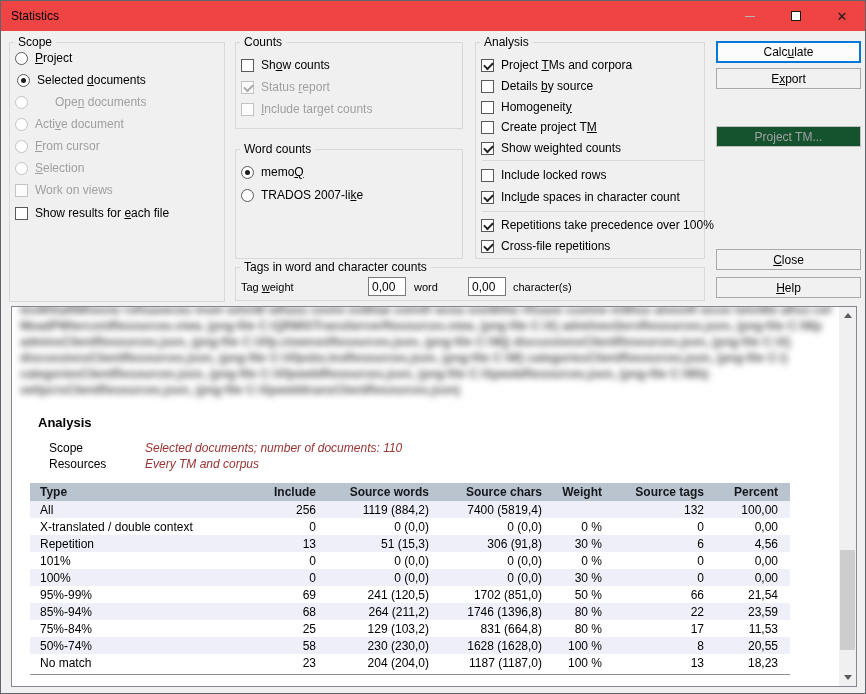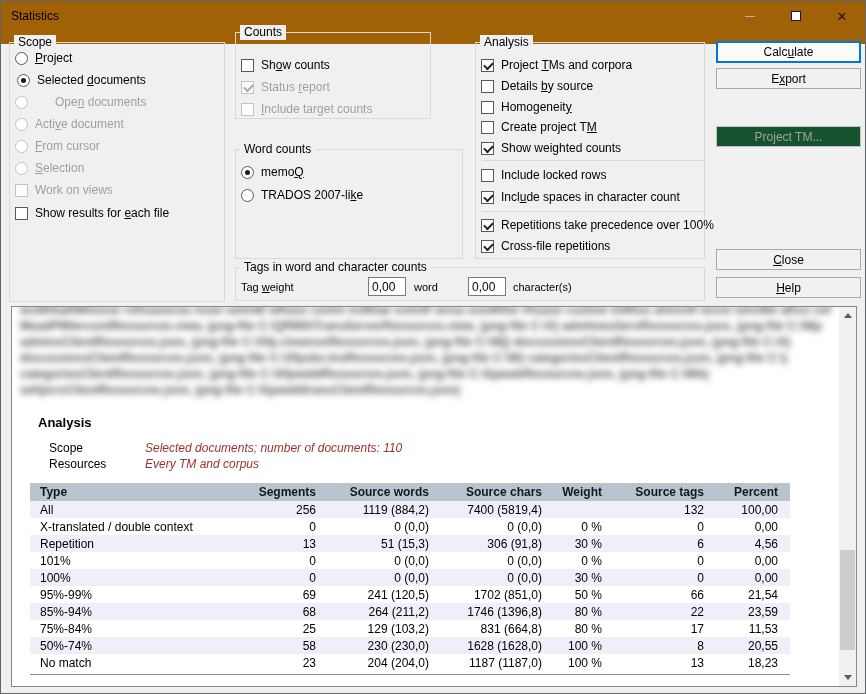--- a/index.html
+++ b/index.html
@@ -3,21 +3,21 @@
 <meta charset="utf-8">
 <style>
   * { margin:0; padding:0; box-sizing:border-box; }
   html,body { width:866px; height:694px; }
   body { font-family:"Liberation Sans", sans-serif; background:#fff; }
   #win { position:relative; width:866px; height:694px; background:#f0f0f0; border:1px solid #60646b; overflow:hidden; }
 
   .topbar { position:absolute; top:0; height:3px; background:#212d42; }
 
   
-  #titlebar { position:absolute; left:0; top:0; width:100%; height:43px; background:#a16207; }
+  #titlebar { position:absolute; left:0; top:0; width:100%; height:30px; background:#ef4444; }
   #title { position:absolute; left:10px; top:8px; font-size:12px; color:#000; }
   .tbtn { position:absolute; top:0; width:46px; height:30px; display:flex; align-items:center; justify-content:center; }
   #btn-min { right:92px; } #btn-max { right:46px; } #btn-x { right:0; }
   .min-glyph { width:10px; height:1px; background:#b5b5b5; }
   .max-glyph { width:10px; height:10px; border:1px solid #1a1a1a; background:#fff; }
   .x-glyph { font-size:13px; color:#1a1a1a; line-height:1; }
 
   
   .grp { position:absolute; border:1px solid #d9d9d9; }
   .leg { position:absolute; top:-8px; left:4px; background:#f0f0f0; padding:0 4px; font-size:12px; color:#000; line-height:15px; white-space:nowrap; }
@@ -128,21 +128,21 @@
   </div>
   <div class="ctl dis" style="left:14px;top:182px;">
     <span class="box"></span>
     <span>Work on views</span>
   </div>
   <div class="ctl" style="left:14px;top:205px;">
     <span class="box"></span>
     <span>Show results for <u>e</u>ach file</span>
   </div>
 
-  <div class="grp" style="left:234px;top:31px;width:196px;height:87px;">
+  <div class="grp" style="left:234px;top:41px;width:228px;height:87px;">
     <div class="leg">Counts</div>
   </div>
   <div class="ctl" style="left:240px;top:57px;">
     <span class="box"></span>
     <span>Sh<u>o</u>w counts</span>
   </div>
   <div class="ctl dis" style="left:240px;top:79px;">
     <span class="box chk"></span>
     <span>Status <u>r</u>eport</span>
   </div>
@@ -240,21 +240,21 @@
           <col class="c1">
           <col class="c2">
           <col class="c3">
           <col class="c4">
           <col class="c5">
           <col class="c6">
       </colgroup>
       <thead>
           <tr>
             <th>Type</th>
-            <th>Segments</th>
+            <th>Include</th>
             <th>Source words</th>
             <th>Source chars</th>
             <th>Weight</th>
             <th>Source tags</th>
             <th>Percent</th>
           </tr>
         </thead>
       <tbody>
           <tr>
             <td>All</td>

